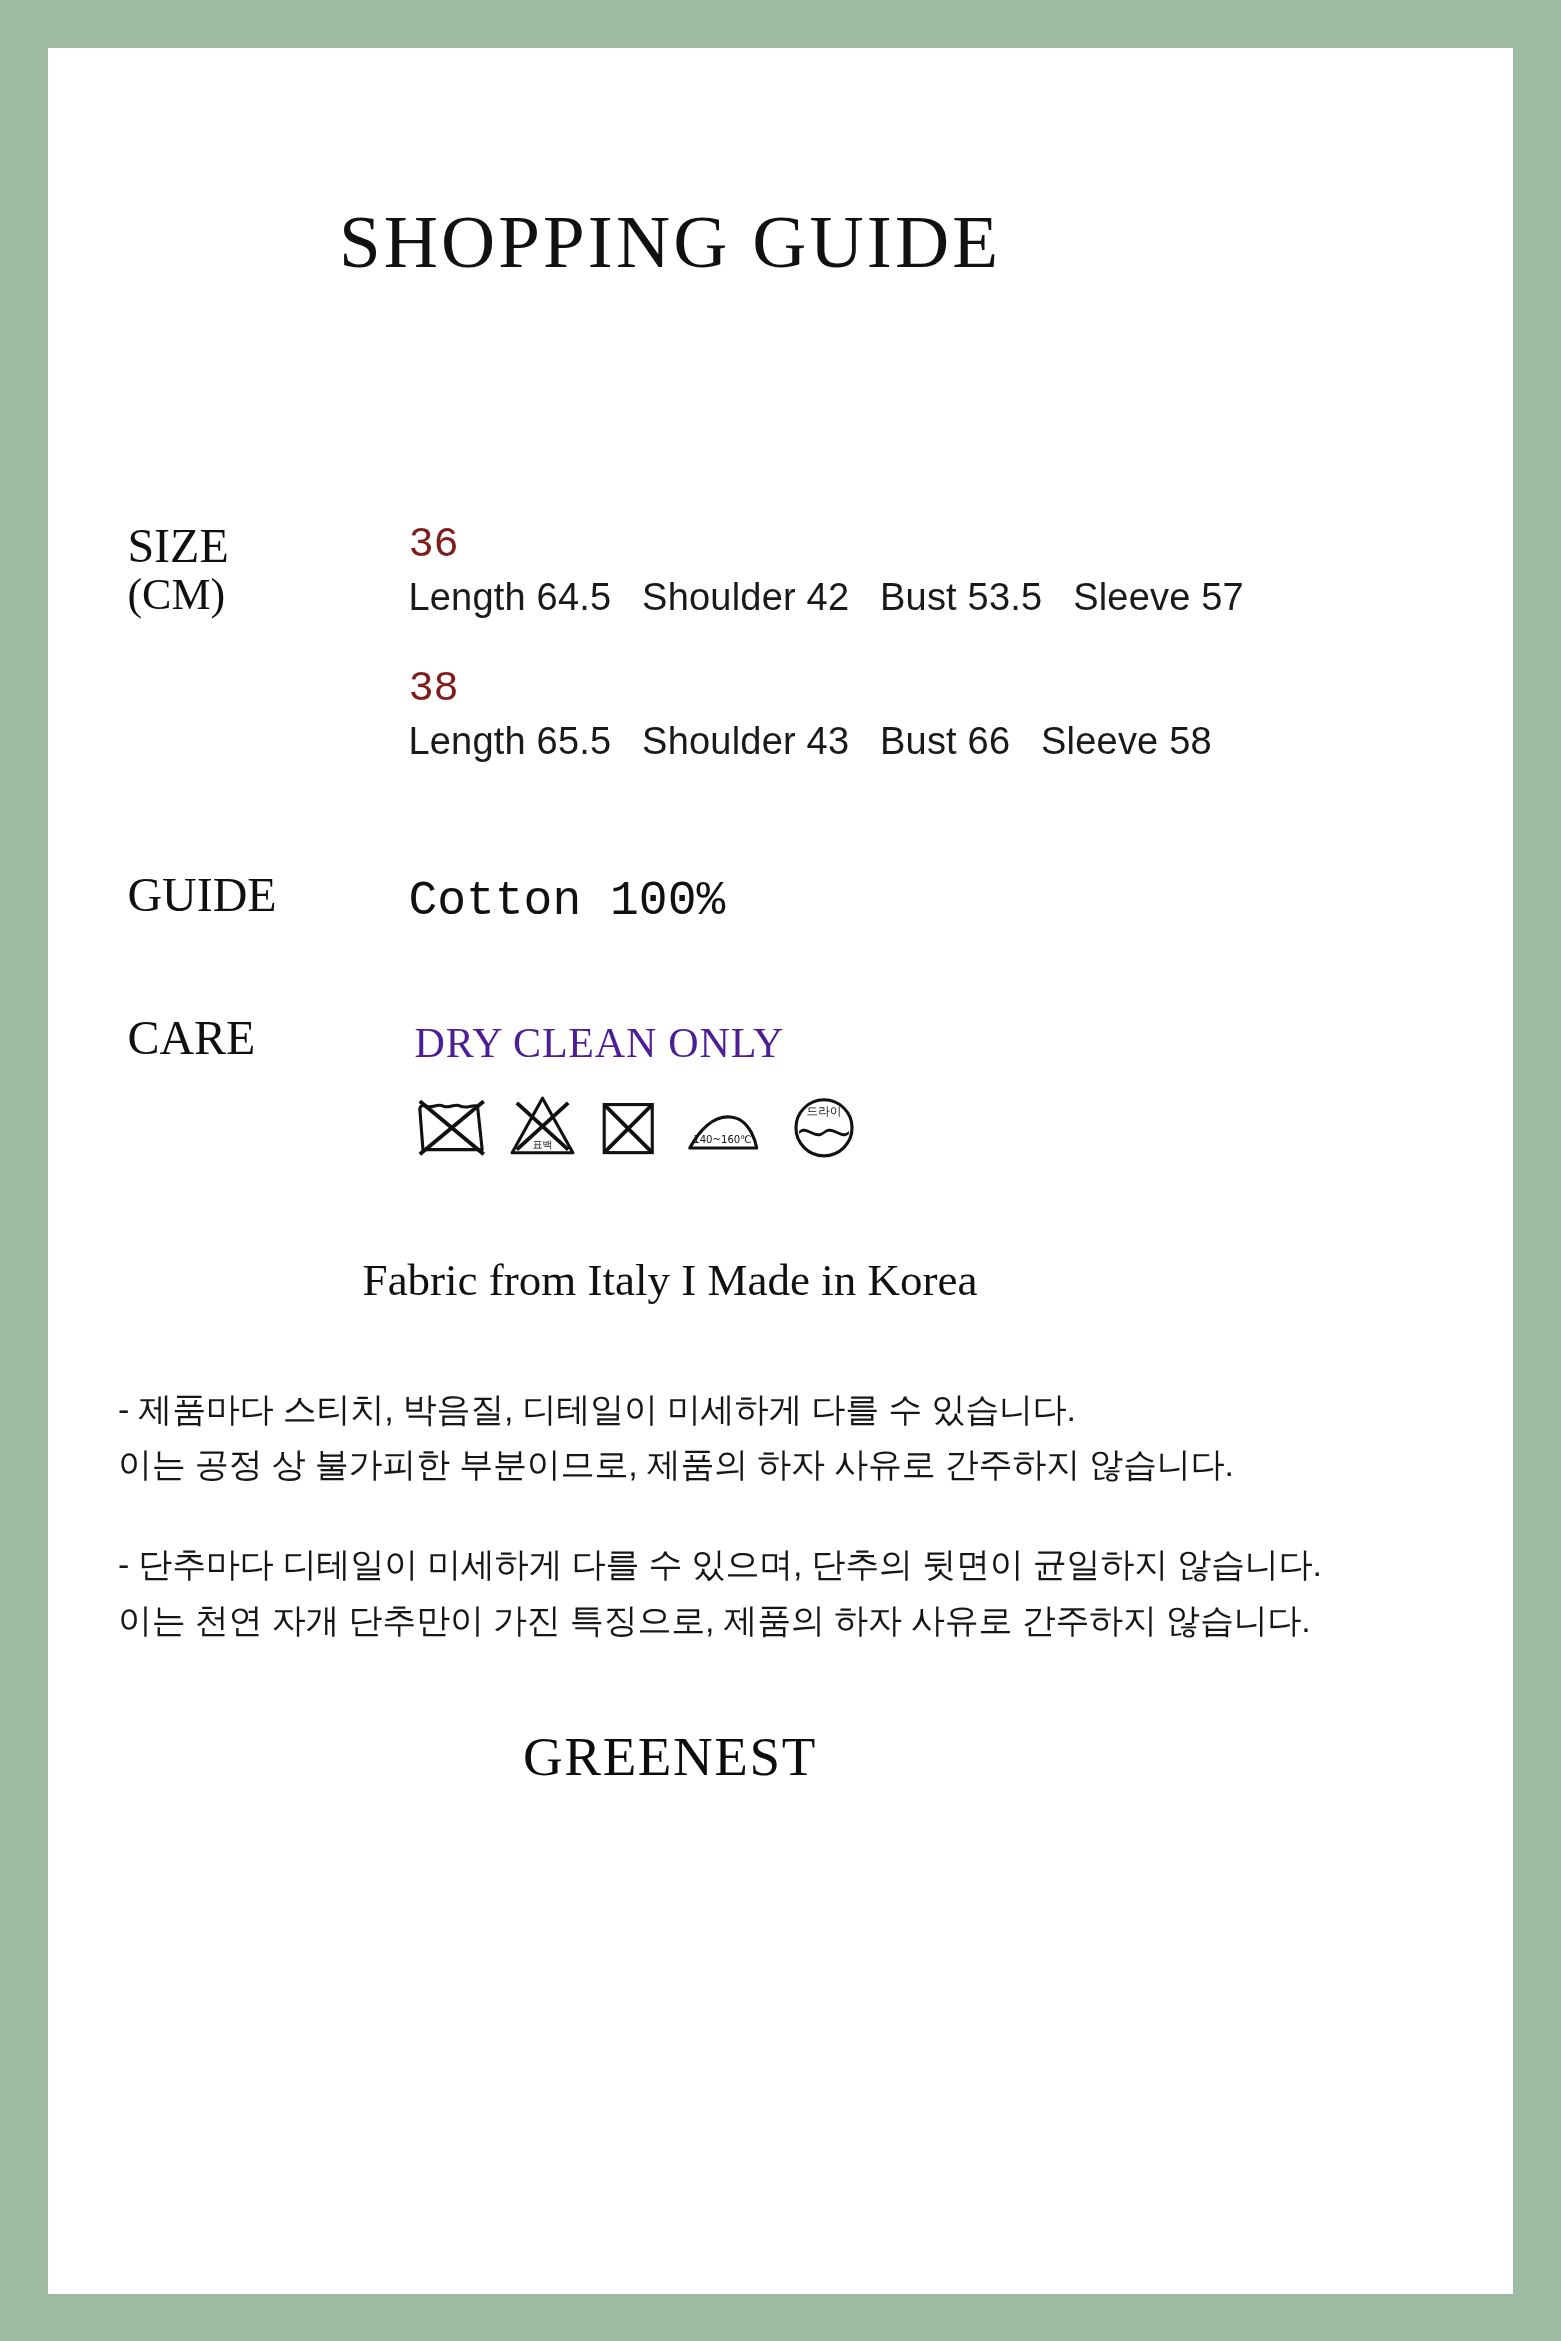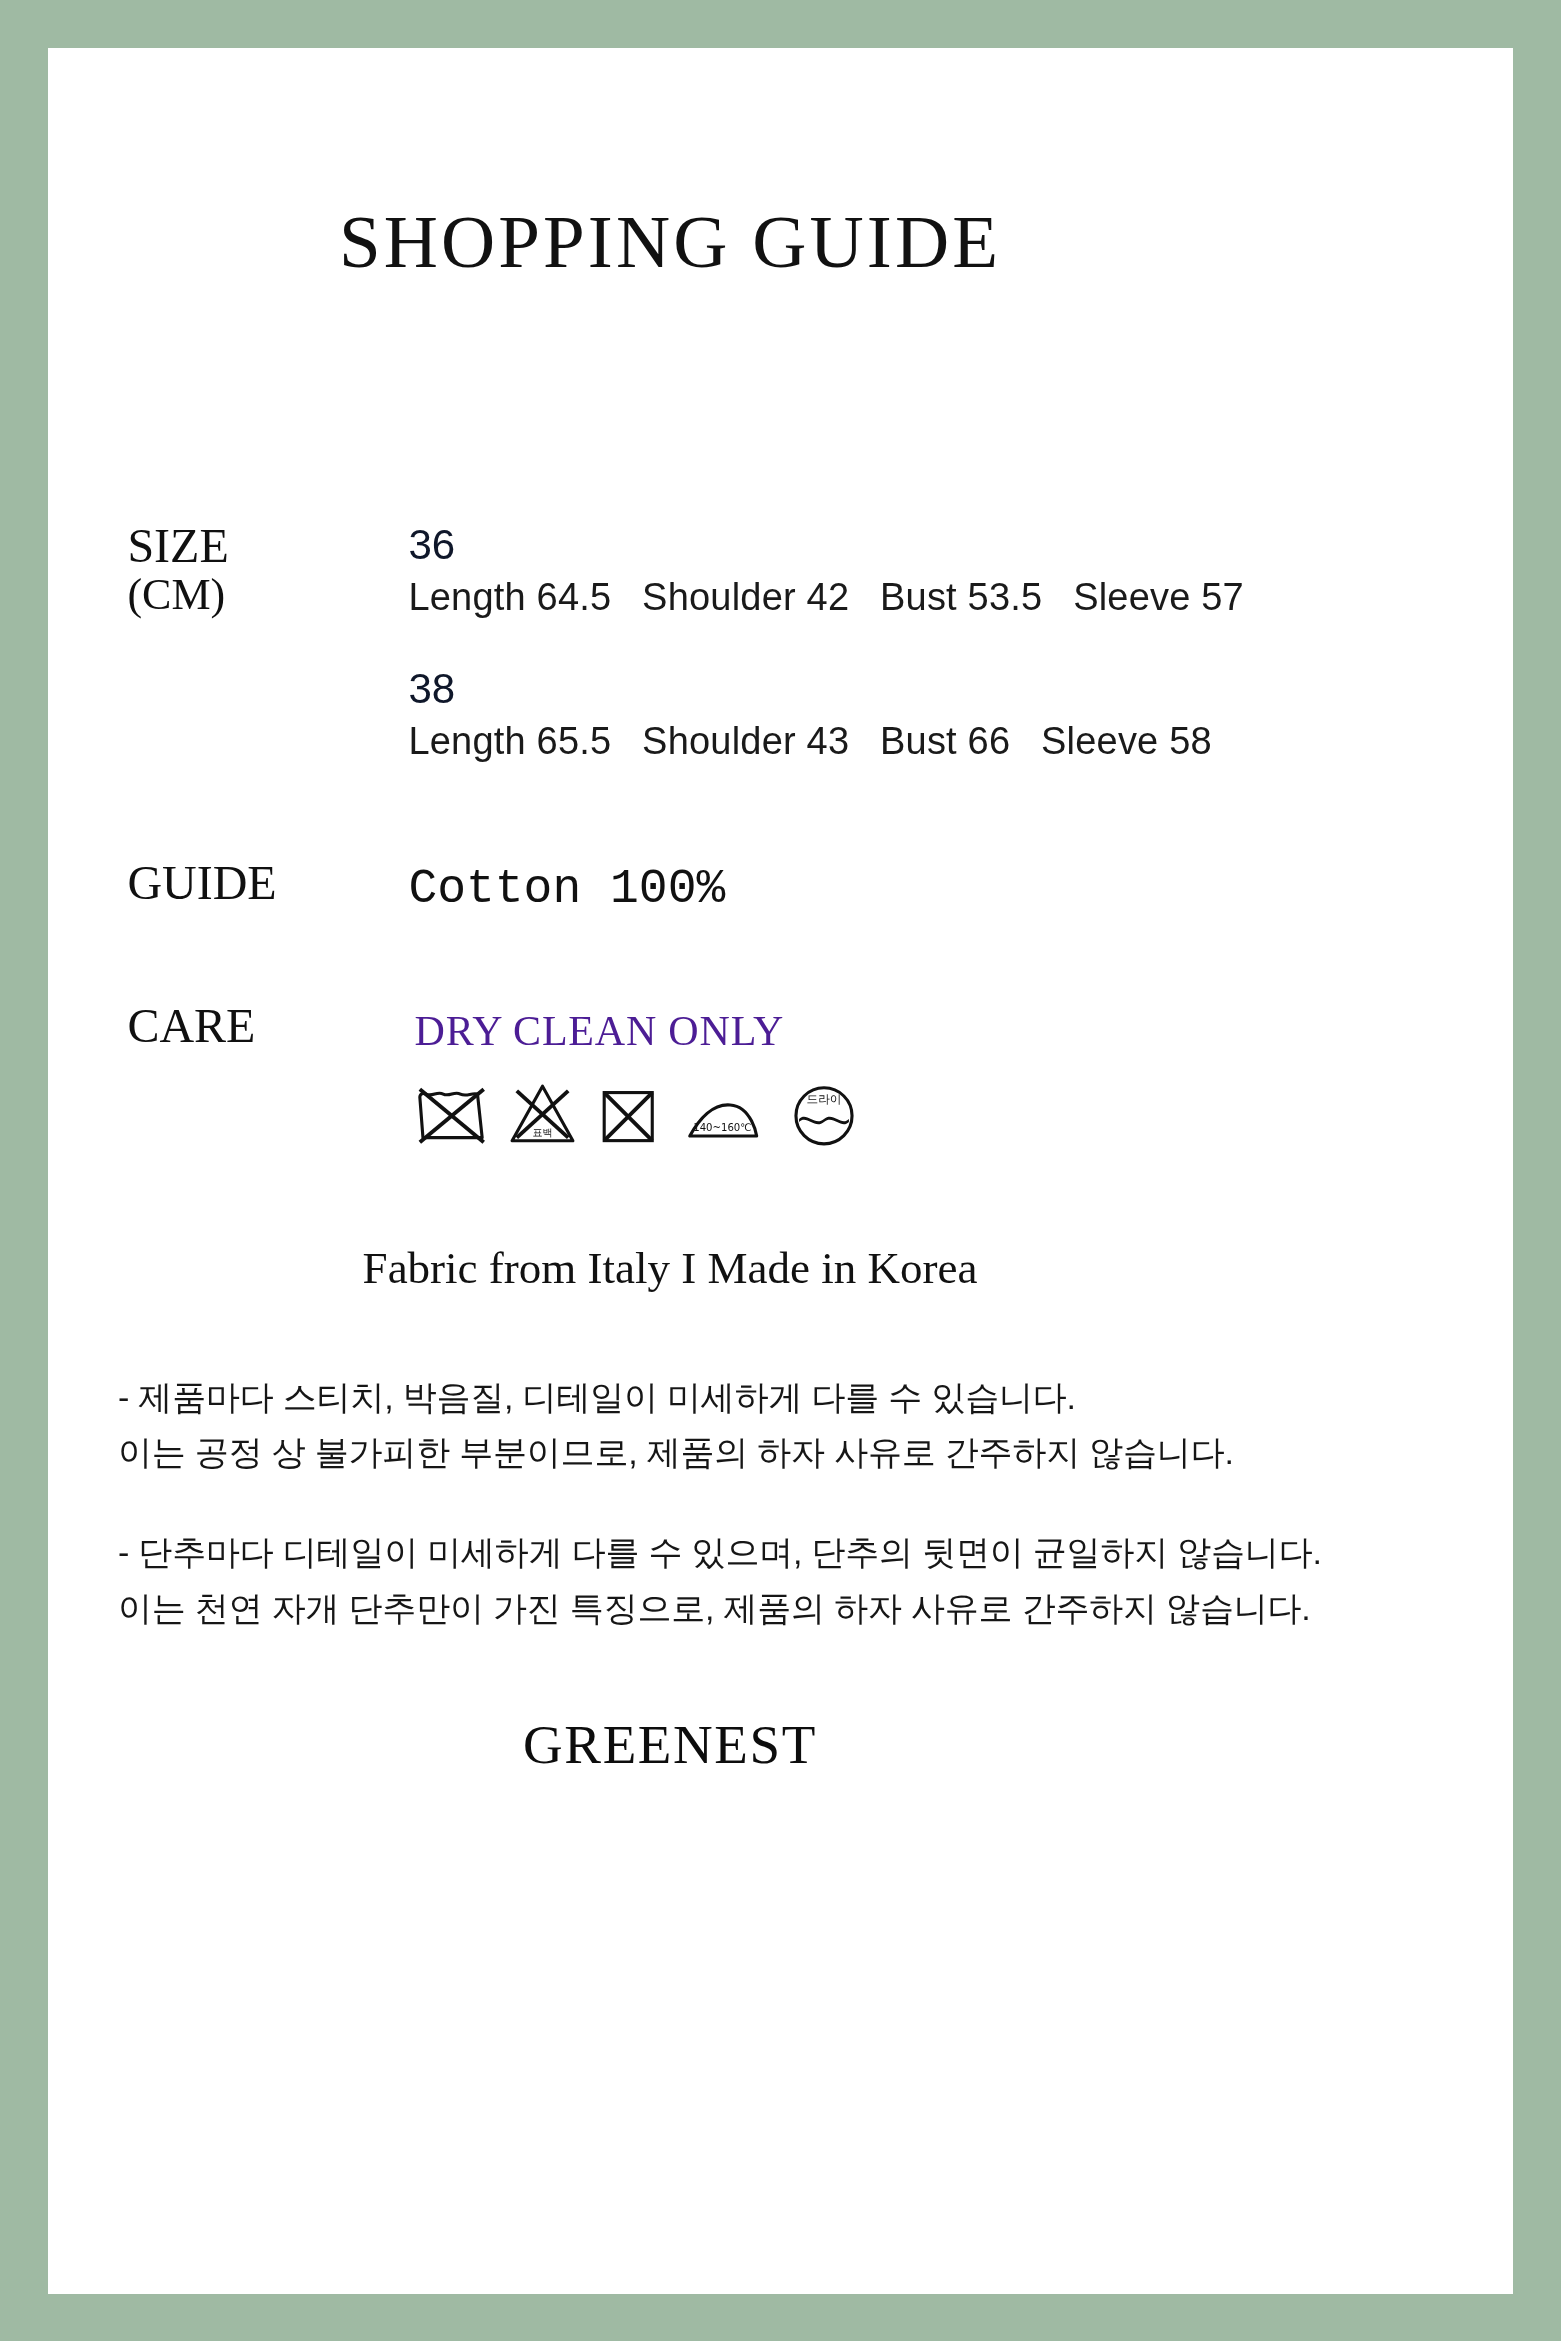--- a/index.html
+++ b/index.html
@@ -89,25 +89,25 @@
   .sec-body {
     flex: 1 1 auto;
   }
 
   
   #size-section {
     margin-top: 242px;
     padding-left: 9.4px;
   }
   .size-group { margin-bottom: 44px; }
-  .size-group:last-child { margin-bottom: 0; }
+  .size-group:last-child { margin-bottom: 12px; }
   .size-num {
-    font-family: Liberation Sans, sans-serif;
+    font-family: Liberation Mono, monospace;
     font-size: 42px;
-    color: #0f172a;
+    color: #7f1d1d;
     line-height: 1.15;
     margin-bottom: 4.7px;
   }
   .size-meas {
     font-family: "Liberation Sans", sans-serif;
     font-size: 38px;
     color: #1a1a1a;
     line-height: 1.25;
     letter-spacing: 0.2px;
     white-space: nowrap;

